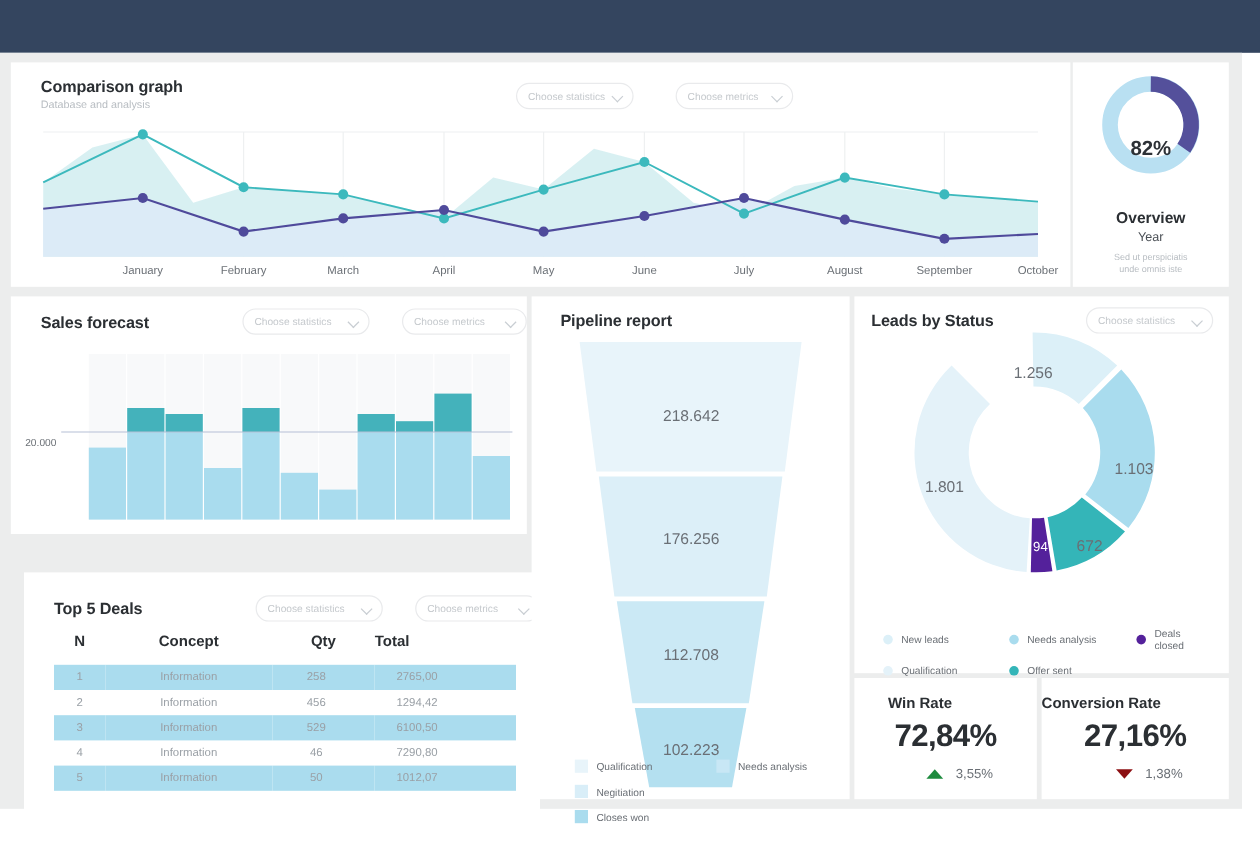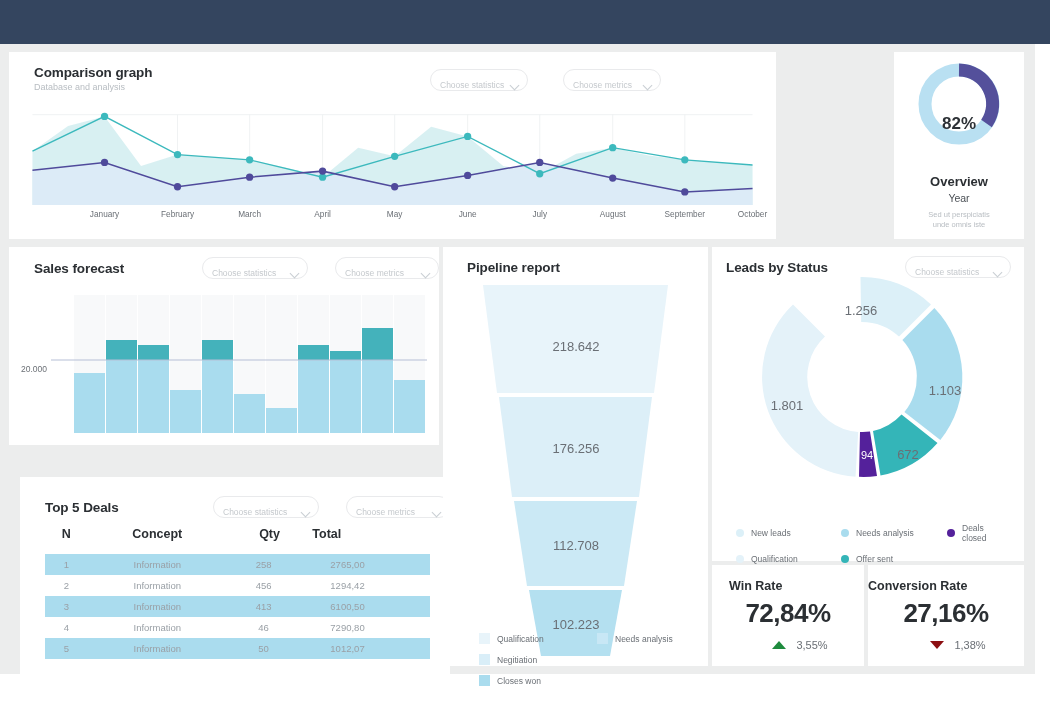--- a/index.html
+++ b/index.html
@@ -20,34 +20,34 @@
   
   .canvas {
     position:absolute; left:0; top:44px; width:1035px; height:630px;
     background:#eceded;
     padding:8px 11px 8px 9px;
   }
 
   .card { background:#ffffff; position:absolute; }
 
   
-  .card-comparison { left:9px; top:52px; width:767px; height:187px; }
+  .card-comparison { left:9px; top:52px; width:883px; height:187px; }
   .card-overview   { left:894px; top:52px; width:130px; height:187px; }
 
   .card-title {
     font-size:13.5px; font-weight:bold; color:#2b2f33; letter-spacing:-0.1px;
   }
   .card-sub { font-size:9px; color:#b8bdc2; margin-top:2px; }
 
   .hdr { position:absolute; left:25px; top:13px; }
 
   
   .dd {
     position:absolute; height:22px; border:1px solid #e9eaec; background:#fff;
-    display:flex; align-items:flex-end; padding:0 7px 0 9px; gap:6px;
+    display:flex; align-items:center; padding:0 7px 0 9px; gap:6px;
     border-radius:11px;
   }
   .dd span { font-size:8.5px; color:#c5c9cd; white-space:nowrap; }
   .dd .chev { width:9px; height:9px; position:relative; flex:0 0 auto; margin-left:auto;}
   .dd .chev:before{
     content:""; position:absolute; left:0; top:1px; width:6px; height:6px;
     border-left:1.2px solid #c9ced3; border-bottom:1.2px solid #c9ced3;
     transform: rotate(-45deg);
   }
 
@@ -297,21 +297,21 @@
         </tr>
         <tr>
           <td class="c-n">2</td>
           <td class="c-con">Information</td>
           <td class="c-qty">456</td>
           <td class="c-tot">1294,42</td>
         </tr>
         <tr class="alt">
           <td class="c-n">3</td>
           <td class="c-con">Information</td>
-          <td class="c-qty">413</td>
+          <td class="c-qty">529</td>
           <td class="c-tot">6100,50</td>
         </tr>
         <tr>
           <td class="c-n">4</td>
           <td class="c-con">Information</td>
           <td class="c-qty">46</td>
           <td class="c-tot">7290,80</td>
         </tr>
         <tr class="alt">
           <td class="c-n">5</td>
@@ -408,21 +408,21 @@
         <span>Qualification</span>
       </div>
       <div class="li" style="width:106px;">
         <i class="dot" style="background:#34b5b8"></i>
         <span>Offer sent</span>
       </div>
     </div>
   </div>
 
   <div class="card card-win">
-    <div class="kpi-t" style="text-align:left;padding-left:17px;">Win Rate</div>
+    <div class="kpi-t" style="text-align:left;padding-left:28px;">Win Rate</div>
     <div class="kpi-v">72,84%</div>
     <div class="kpi-d">
       <i class="tri-up"></i>
       <span>3,55%</span>
     </div>
   </div>
 
   <div class="card card-conv">
     <div class="kpi-t" style="text-align:left;">Conversion Rate</div>
     <div class="kpi-v">27,16%</div>

